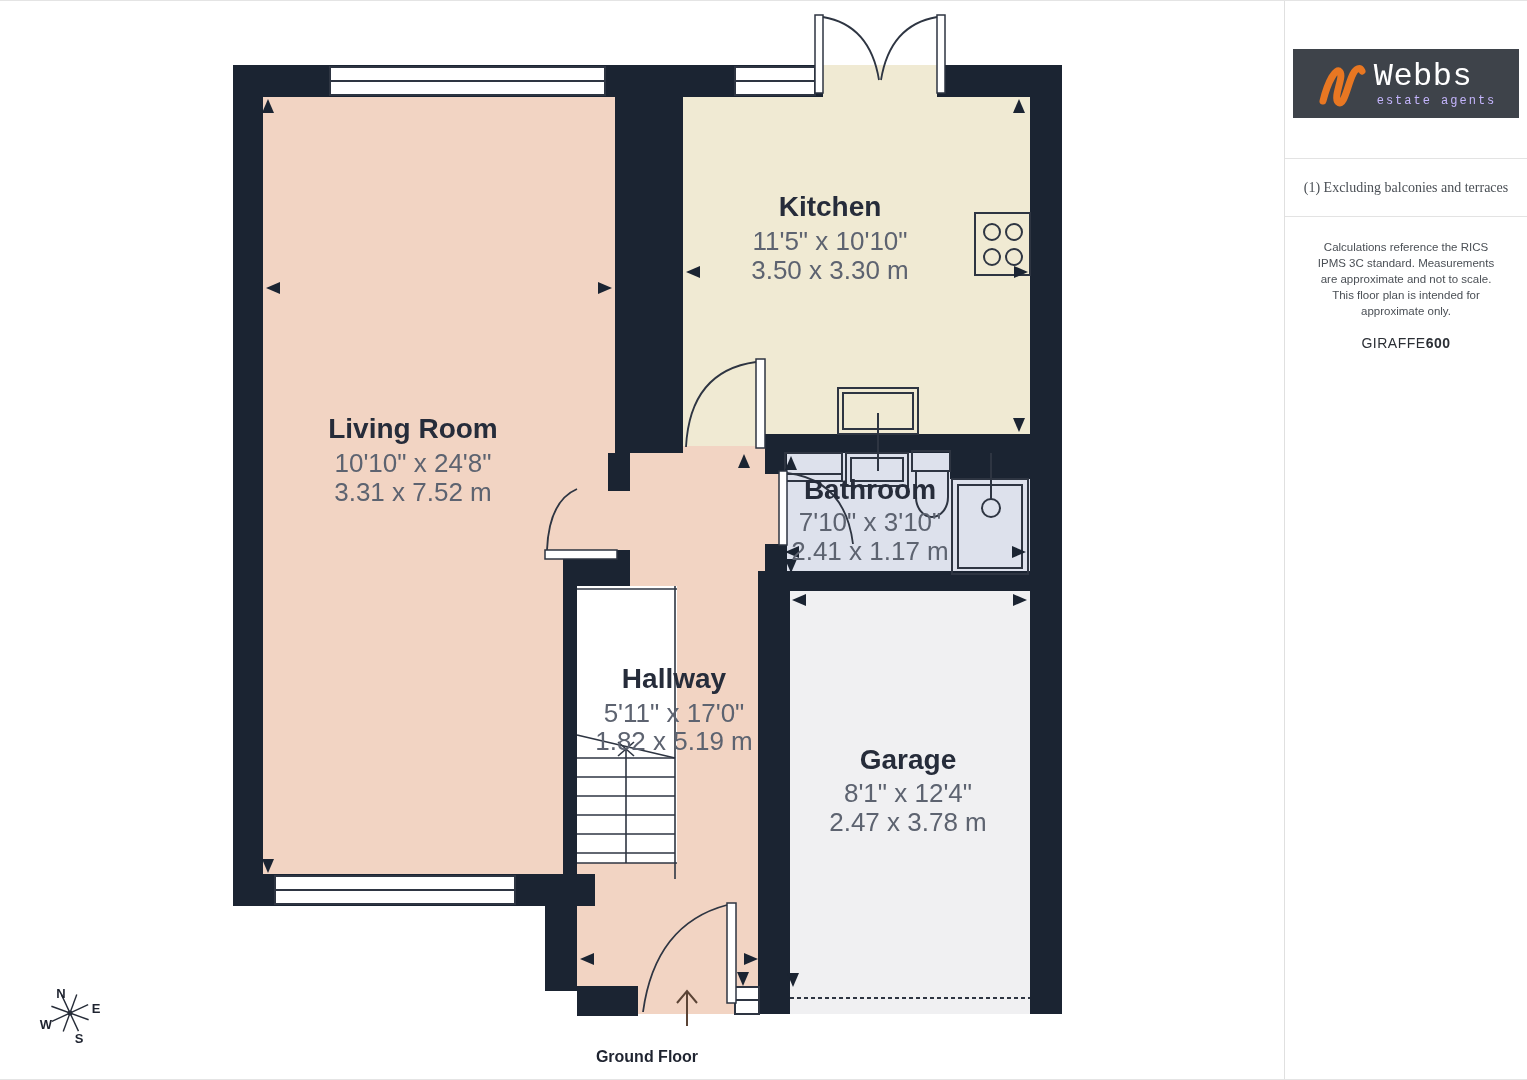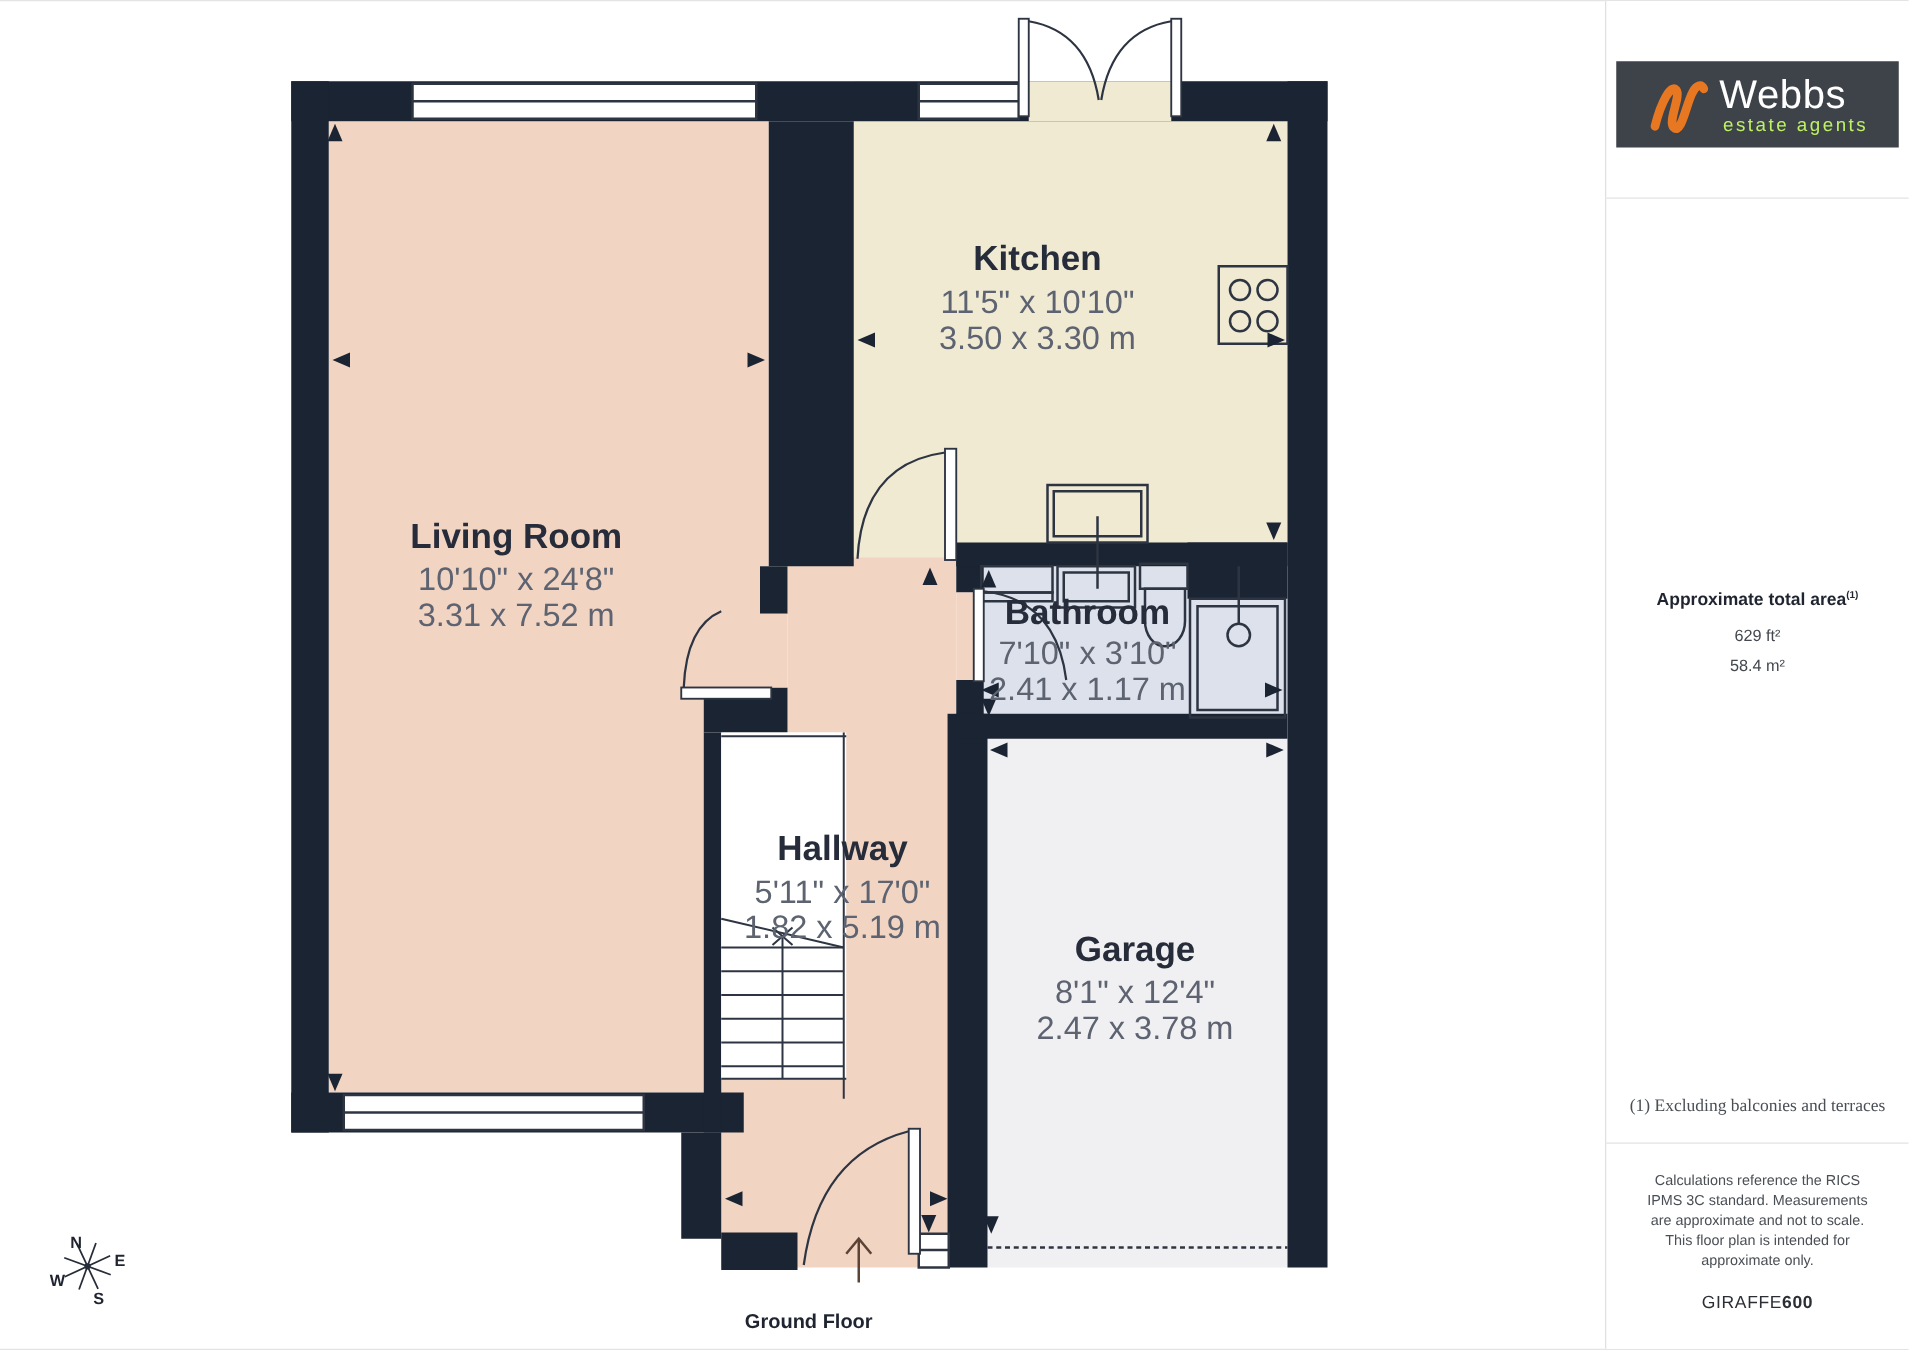--- a/index.html
+++ b/index.html
@@ -15,23 +15,23 @@
   .flabel{font-family:"Liberation Sans",sans-serif;font-weight:700;font-size:16px;fill:#1f2430;}
   .clabel{font-family:"Liberation Sans",sans-serif;font-weight:700;font-size:13px;fill:#1f2430;}
 
   
   .sidebar{width:243px;flex:0 0 243px;box-sizing:border-box;border-left:1px solid #e0e0e0;
            display:flex;flex-direction:column;background:#fff;}
   .s-logo{height:158px;box-sizing:border-box;border-bottom:1px solid #e3e3e3;
           display:flex;align-items:flex-start;justify-content:center;padding-top:48px;}
   .logo-box{width:226px;height:69px;background:#3e434a;display:flex;align-items:center;
             justify-content:center;gap:6px;}
-  .logo-text{display:flex;flex-direction:column;line-height:1;}
+  .logo-text{display:flex;flex-direction:column;line-height:1;font-family:Liberation Mono, monospace;}
   .logo-brand{color:#fff;font-size:32px;font-weight:400;letter-spacing:.5px;}
-  .logo-tagline{color:#bef264;font-size:15px;letter-spacing:2px;margin-top:2px;padding-left:3px;}
+  .logo-tagline{color:#c4b5fd;font-size:12px;letter-spacing:2px;margin-top:2px;padding-left:3px;}
   .s-area{flex:1;display:flex;flex-direction:column;align-items:center;justify-content:center;}
   .area-title{font-size:14px;font-weight:700;color:#1f2430;margin-bottom:10px;}
   .area-title sup{font-size:8px;}
   .area-line{font-size:13px;color:#43484f;line-height:24px;}
   .s-footnote{height:58px;box-sizing:border-box;border-bottom:1px solid #e3e3e3;
               display:flex;align-items:center;justify-content:center;
               font-size:14px;color:#4a4f55;text-align:center;font-family:Liberation Serif, serif;}
   .s-calc{height:164px;box-sizing:border-box;padding:22px 24px 0 24px;text-align:center;}
   .s-calc p{margin:0;font-size:11.5px;line-height:16px;color:#4a4f55;}
   .credit{margin-top:16px;font-size:14px;color:#2b2f35;letter-spacing:.5px;}
@@ -243,27 +243,20 @@
         <svg width="52" height="58" viewBox="0 0 50 58">
           <path d="M6,46 C11,26 19,12 23,17 C27,22 16,42 21,47 C27,53 31,28 36,19 C39,13 43,12 45,16" fill="none" stroke="#e87722" stroke-width="7" stroke-linecap="round"></path>
         </svg>
         <div class="logo-text">
           <div class="logo-brand">Webbs</div>
           <div class="logo-tagline">estate agents</div>
         </div>
       </div>
     </div>
 
-    <div class="s-area">
-      <div class="area-title">
-        <span>Approximate total area</span><sup>(1)</sup>
-      </div>
-      <div class="area-line">629 ft²</div>
-      <div class="area-line">58.4 m²</div>
-    </div>
 
     <div class="s-footnote">(1) Excluding balconies and terraces</div>
 
     <div class="s-calc">
       <p>Calculations reference the RICS IPMS 3C standard. Measurements are approximate and not to scale. This floor plan is intended for approximate only.</p>
       <div class="credit">
         <span>GIRAFFE</span><b>600</b>
       </div>
     </div>
   </aside>

